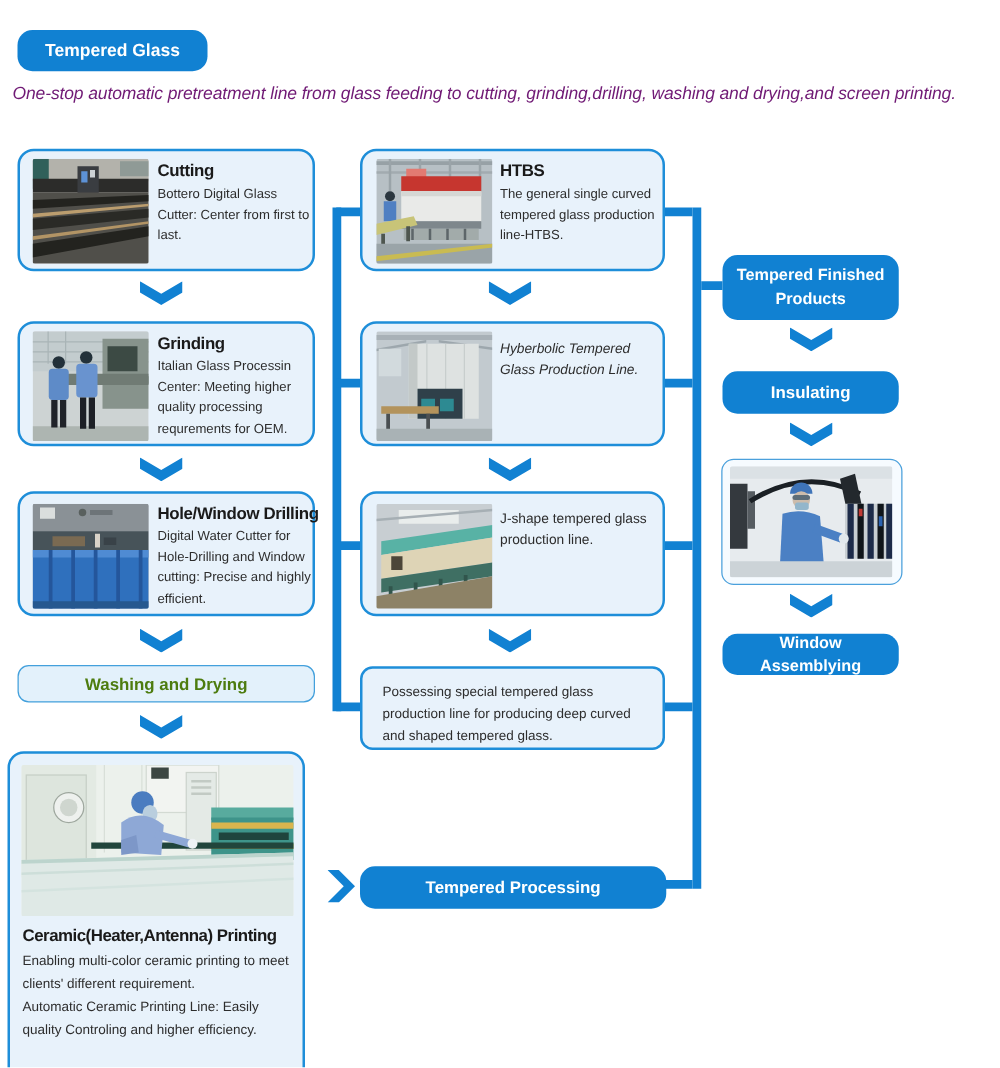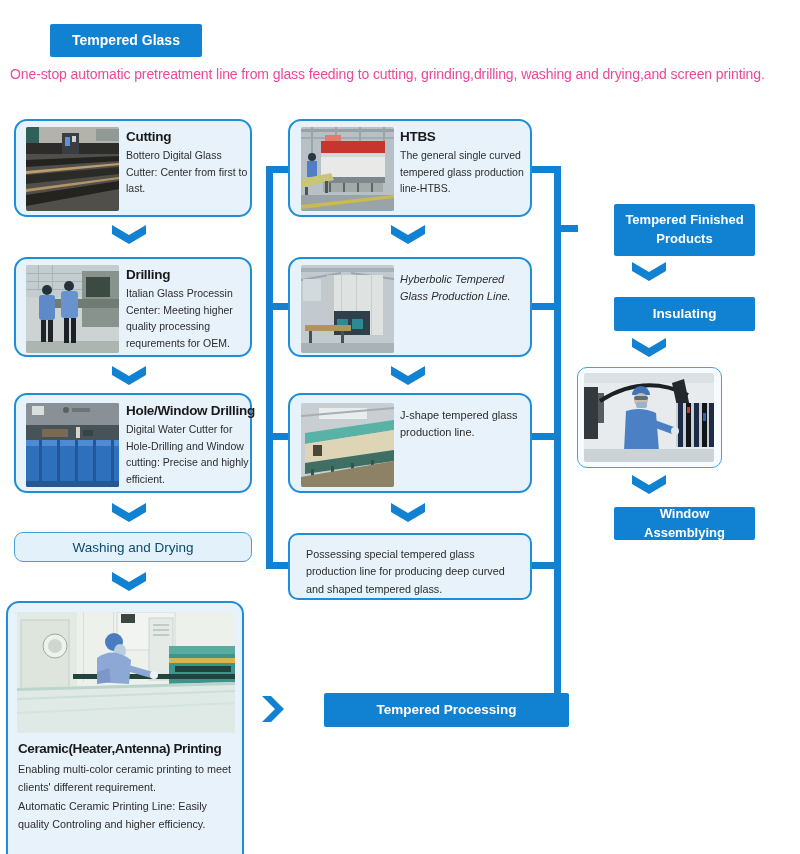--- a/index.html
+++ b/index.html
@@ -3,41 +3,41 @@
 <meta charset="utf-8">
 <style>
   * { margin:0; padding:0; box-sizing:border-box; }
   html,body { background:#fff; }
   .canvas {
     position:relative; width:800px; height:854px; background:#ffffff;
     font-family:"Liberation Sans", sans-serif; overflow:hidden;
   }
   .abs { position:absolute; }
   .btn {
-    background:var(--accent,#1181d2); color:#fff; border-radius:2px;
+    background:var(--accent,#1181d2); color:#fff; border-radius:12px;
     display:flex; align-items:center; justify-content:center; text-align:center;
-    font-weight:700; font-size:13.5px; line-height:1.45; padding:0 4px;margin-left:36px;
+    font-weight:700; font-size:13.5px; line-height:1.45; padding:0 4px;
   }
   .pbox {
     background:var(--box-bg,#e8f2fb);
     border:2px solid var(--box-border,#1e8ed9);
     border-radius:13px;
   }
   .photo { position:absolute; overflow:hidden; border-radius:2px; }
   .photo svg { display:block; width:100%; height:100%; }
   .btext { position:absolute; }
   .btitle { font-size:13.5px; font-weight:700; color:#1a1a1a; letter-spacing:-0.3px; white-space:nowrap; margin-bottom:3px; }
   .bdesc  { font-size:10.5px; color:#2d2d2d; line-height:1.58; }
   .cline  { background:var(--accent,#1181d2); }
   .chev polygon { fill:var(--accent,#1181d2); }
-  .subtitle { font-size:14px; color:#ec4899; letter-spacing:-0.1px; }
+  .subtitle { font-size:14px; color:#701a75; letter-spacing:-0.1px;font-style:italic; }
   .lightbox {
     background:#e3f1fb; border:1.5px solid #43a0dc; border-radius:9px;
     display:flex; align-items:center; justify-content:center;
-    font-weight:400; font-size:13.5px; color:#0c4a6e;
+    font-weight:700; font-size:13.5px; color:#4d7c0f;
   }
   .framebox { background:#f6fbff; border:1.5px solid #4aa0dc; border-radius:10px; }
   .ctitle { font-size:13.5px; font-weight:700; color:#1a1a1a; letter-spacing:-0.4px; white-space:nowrap; margin-bottom:4px; }
   .cdesc { font-size:10.8px; color:#2d2d2d; line-height:1.7; }
 </style>
 </head>
 <body>
 
 <div class="canvas">
 
@@ -106,21 +106,21 @@
           <rect x="13" y="30" width="16" height="25" rx="3" fill="#5e8bc8"></rect>
         <rect x="15" y="55" width="5" height="22" fill="#202329"></rect>
           <rect x="22" y="55" width="5" height="22" fill="#202329"></rect>
         <circle cx="43" cy="21" r="5" fill="#23313a"></circle>
           <rect x="35" y="26" width="17" height="27" rx="3" fill="#6993cf"></rect>
         <rect x="38" y="53" width="5" height="25" fill="#1d2026"></rect>
           <rect x="45" y="53" width="5" height="25" fill="#1d2026"></rect>
       </svg>
     </div>
     <div class="btext" style="left:110px;top:8px;width:124px;">
-      <div class="btitle">Drilling</div>
+      <div class="btitle">Grinding</div>
       <div class="bdesc">Italian Glass Processin Center: Meeting higher quality processing requrements for OEM.</div>
     </div>
   </div>
 
   <svg class="chev abs" style="left:112px;top:366px;" width="34" height="19" viewBox="0 0 34 19">
     <polygon points="0,0 17,10 34,0 34,9 17,19 0,9"></polygon>
   </svg>
 
   <div class="pbox abs" style="left:14px;top:393px;width:238px;height:100px;">
     <div class="photo" style="left:10px;top:8px;width:93px;height:84px;">

